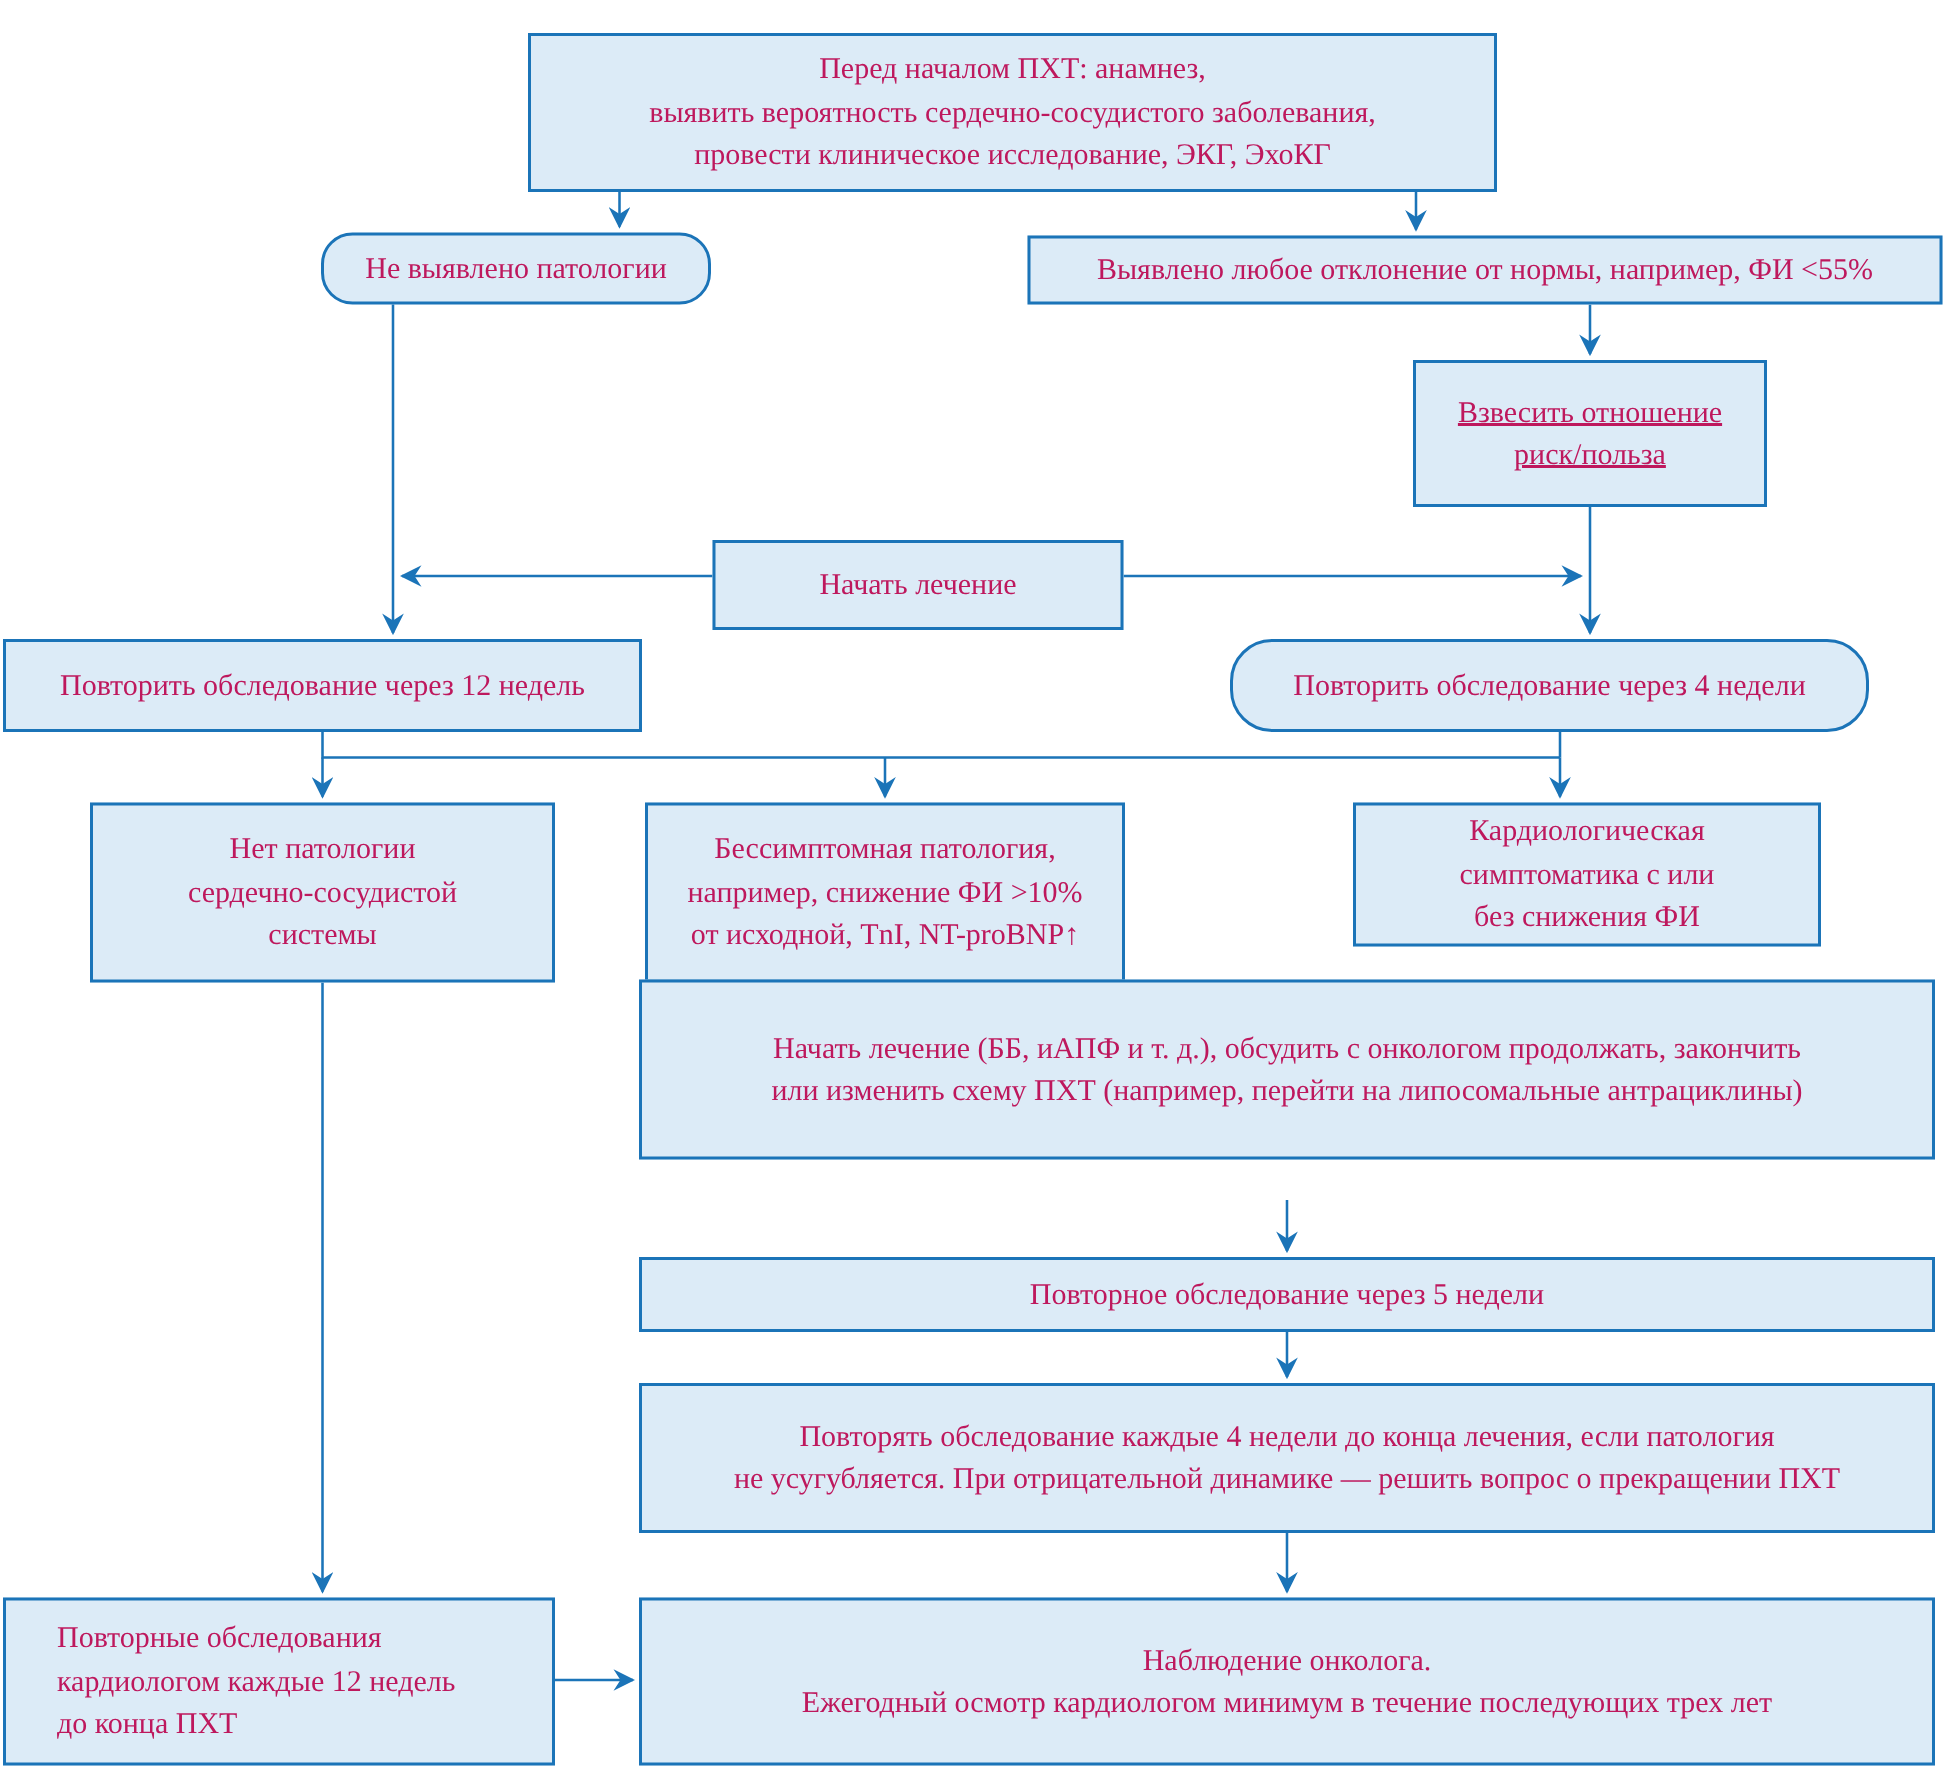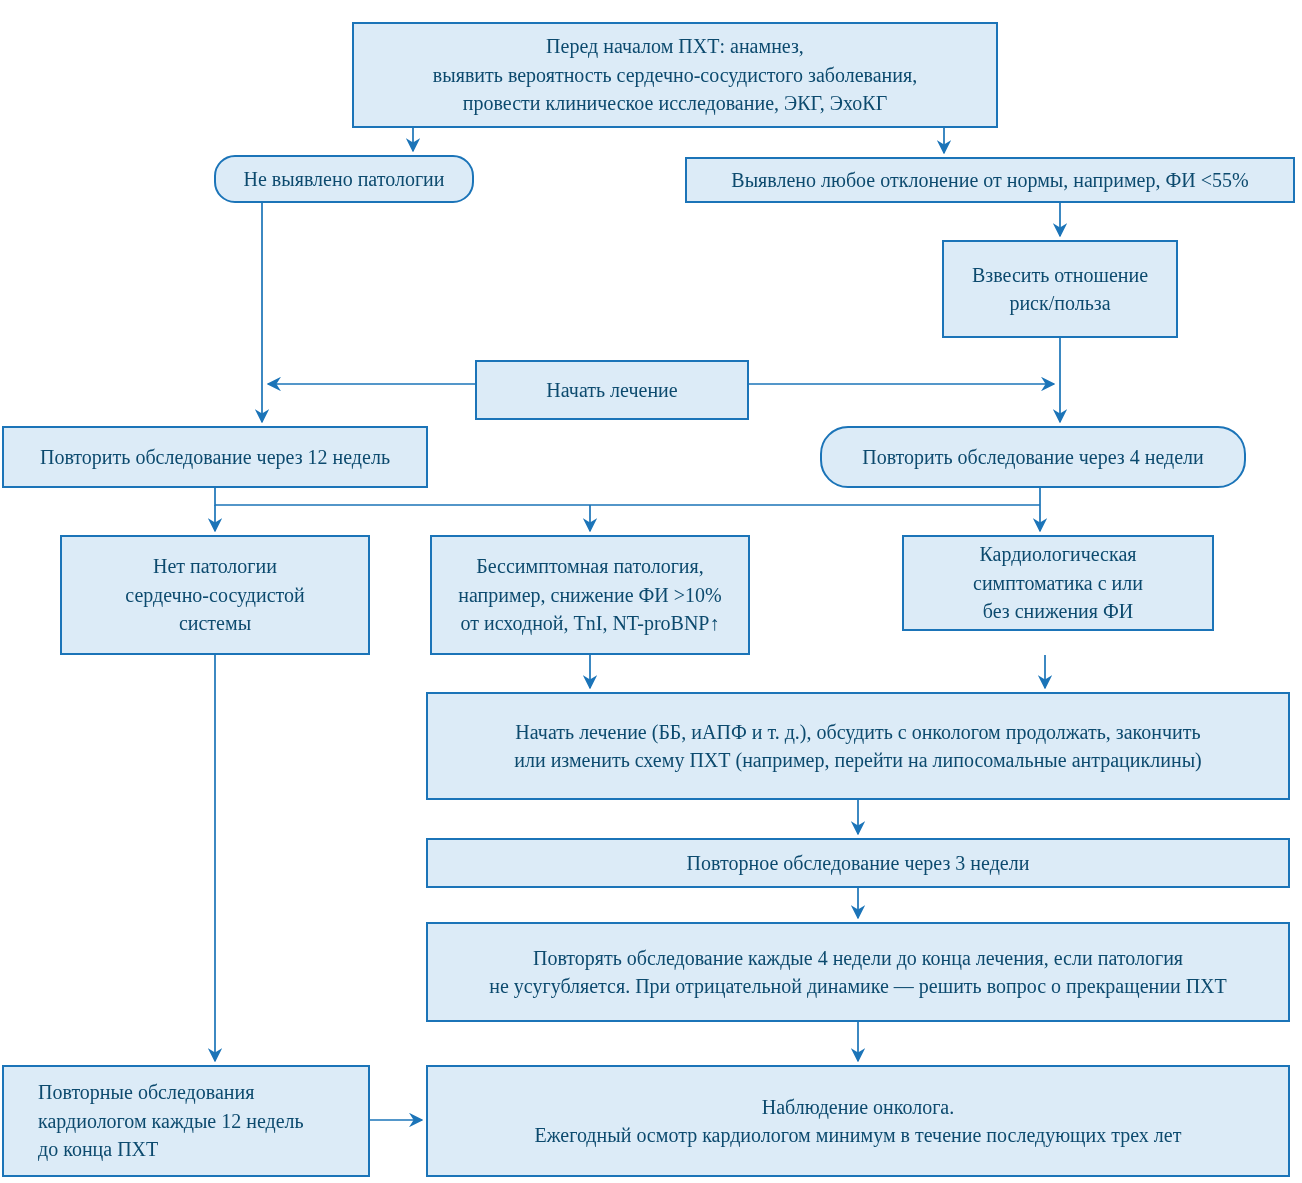--- a/index.html
+++ b/index.html
@@ -7,47 +7,47 @@
     position:relative;
     width:1302px;height:1183px;
     background:#ffffff;
     font-family:"Liberation Serif","DejaVu Serif",serif;
   }
   .node{
     position:absolute;
     box-sizing:border-box;
     background:#dcebf7;
     border:2px solid #1b74b8;
-    color:#0c4a6e;
+    color:#be185d;
     font-size:20px;
     line-height:1.42;
     display:flex;
     align-items:center;
     justify-content:center;
     text-align:center;
     white-space:pre-line;
     padding:4px 20px;
   }
   .node.left{
     justify-content:flex-start;
     text-align:left;
     padding-left:34px;
   }
   
   #n-pre-pct            {left:352px; top:22px;   width:646px; height:106px;}
   #n-no-pathology       {left:214px; top:155px;  width:260px; height:48px;border-radius:21px;}
   #n-abnormality        {left:685px; top:157px;  width:610px; height:46px;}
-  #n-risk-benefit       {left:942px; top:240px;  width:236px; height:98px;}
+  #n-risk-benefit       {left:942px; top:240px;  width:236px; height:98px;text-decoration:underline;}
   #n-start-treatment    {left:475px; top:360px;  width:274px; height:60px;}
   #n-recheck-12w        {left:2px;   top:426px;  width:426px; height:62px;}
   #n-recheck-4w         {left:820px; top:426px;  width:426px; height:62px;border-radius:28px;}
   #n-no-cv-pathology    {left:60px;  top:535px;  width:310px; height:120px;}
   #n-asymptomatic       {left:430px; top:535px;  width:320px; height:120px;}
   #n-cardiac-symptoms   {left:902px; top:535px;  width:312px; height:96px;}
-  #n-treat-discuss      {left:426px; top:692px;  width:864px; height:108px;}
+  #n-treat-discuss      {left:426px; top:653px;  width:864px; height:120px;}
   #n-reexam-4w          {left:426px; top:838px;  width:864px; height:50px;}
   #n-repeat-until-end   {left:426px; top:922px;  width:864px; height:100px;}
   #n-cardiologist-12w   {left:2px;   top:1065px; width:368px; height:112px;}
   #n-oncologist-followup{left:426px; top:1065px; width:864px; height:112px;}
 
   #connectors{
     position:absolute;left:0;top:0;width:1302px;height:1183px;
     pointer-events:none;
   }
   #connectors line, #connectors polyline{
@@ -111,21 +111,21 @@
 сердечно-сосудистой
 системы</div>
   <div class="node" id="n-asymptomatic">Бессимптомная патология,
 например, снижение ФИ &gt;10%
 от исходной, TnI, NT-proBNP↑</div>
   <div class="node" id="n-cardiac-symptoms">Кардиологическая
 симптоматика с или
 без снижения ФИ</div>
   <div class="node" id="n-treat-discuss">Начать лечение (ББ, иАПФ и т. д.), обсудить с онкологом продолжать, закончить
 или изменить схему ПХТ (например, перейти на липосомальные антрациклины)</div>
-  <div class="node" id="n-reexam-4w">Повторное обследование через 3 недели</div>
+  <div class="node" id="n-reexam-4w">Повторное обследование через 5 недели</div>
   <div class="node" id="n-repeat-until-end">Повторять обследование каждые 4 недели до конца лечения, если патология
 не усугубляется. При отрицательной динамике — решить вопрос о прекращении ПХТ</div>
   <div class="node left" id="n-cardiologist-12w">Повторные обследования
 кардиологом каждые 12 недель
 до конца ПХТ</div>
   <div class="node" id="n-oncologist-followup">Наблюдение онколога.
 Ежегодный осмотр кардиологом минимум в течение последующих трех лет</div>
 
 </div>
 

